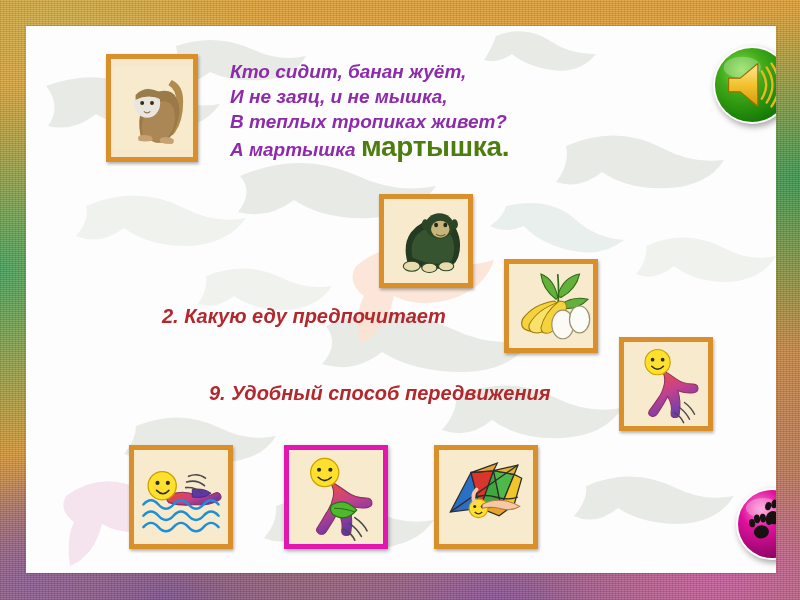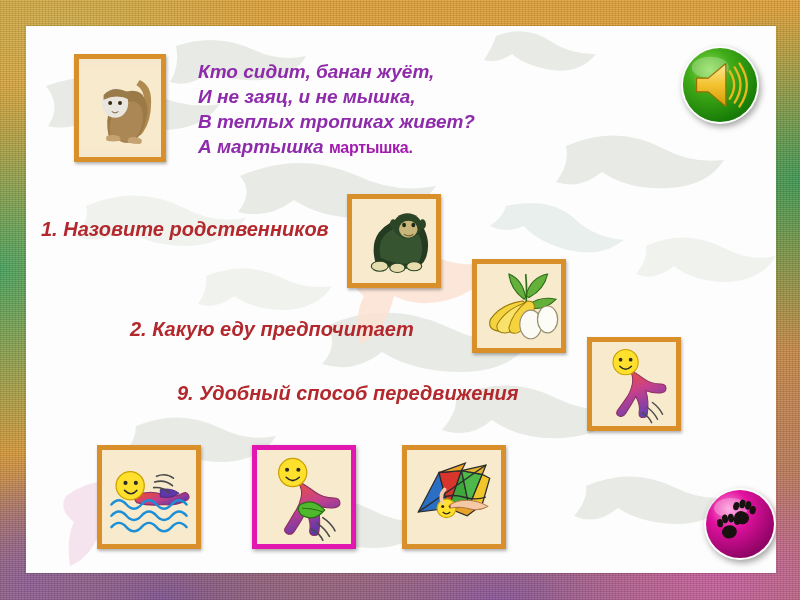--- a/index.html
+++ b/index.html
@@ -35,21 +35,21 @@
   #slide {
     position:absolute; left:26px; top:26px; width:750px; height:547px;
     background:#fdfdfd;
     overflow:hidden;
     box-shadow:0 0 2px rgba(0,0,0,.18);
   }
   
   #wm { position:absolute; inset:0; pointer-events:none; }
   #wm svg { width:100%; height:100%; display:block; }
 
-  .content { position:absolute; inset:0; }
+  .content { position:absolute; inset:0;margin-left:32px; }
 
   
   .card {
     position:absolute;
     background:#f6e7cd;
     border:5px solid #d98f2a;
     box-shadow:1px 2px 3px rgba(0,0,0,.30);
     overflow:hidden;
   }
   .card.selected { border-color:#e217b0; box-shadow:1px 2px 4px rgba(0,0,0,.35); }
@@ -66,33 +66,33 @@
   
   #riddle {
     position:absolute; left:172px; top:33px; width:340px;
     font-style:italic; font-weight:bold;
     font-size:19px; line-height:25px;
     color:#8e2bab;
     white-space:nowrap;
   }
   #riddle .answer {
     font-style:normal; font-weight:bold;
-    font-size:16px; color:#a21caf;
+    font-size:28px; color:#4d7c0f;
     letter-spacing:-.3px;
   }
 
   
   .question {
     position:absolute;
     font-style:italic; font-weight:bold;
     font-size:20px; color:#b3282d;
     white-space:nowrap;
   }
   #q1 { left:15px;  top:192px; }
-  #q2 { left:104px; top:292px; }
+  #q2 { left:104px; top:279px; }
   #q3 { left:151px; top:356px; }
 
   
   .orb {
     position:absolute; border-radius:50%;
     box-shadow:2px 3px 6px rgba(0,0,0,.35);
   }
   .orb svg { width:100%; height:100%; display:block; border-radius:50%; }
   #btn-sound { left:655px; top:20px;  width:78px; height:78px; }
   #btn-paw   { left:678px; top:462px; width:72px; height:72px; }
@@ -180,21 +180,20 @@
         <ellipse cx="30" cy="22" rx="19" ry="11" fill="#ffffff" opacity=".25"></ellipse>
         <g>
           <path d="M46 18 L28 33 L16 33 L16 47 L28 47 L46 62 Z" fill="url(#gGold)" stroke="#9a6e04" stroke-width="1.2" stroke-linejoin="round"></path>
           <path d="M50 26 q9 14 0 28" stroke="#e8b820" stroke-width="2.4" fill="none" stroke-linecap="round"></path>
           <path d="M55 22 q12 18 0 36" stroke="#e8b820" stroke-width="2.4" fill="none" stroke-linecap="round"></path>
           <path d="M60 18 q15 22 0 44" stroke="#e8b820" stroke-width="2.4" fill="none" stroke-linecap="round"></path>
         </g>
       </svg>
     </div>
 
-    <div class="question" id="q1">1. Назовите родственников</div>
 
     <div class="card" id="card-gorilla">
       <svg viewBox="0 0 100 100" xmlns="http://www.w3.org/2000/svg">
         <rect width="100" height="100" fill="#f7eacd"></rect>
         <path d="M28 76 q-6 -22 4 -36 q10 -14 28 -16 q18 -2 26 12 q8 16 2 34 q-4 10 -14 12 q-26 4 -46 -6z" fill="#243a21"></path>
         <path d="M34 70 q-4 -18 6 -28 q10 -10 24 -8 q14 2 18 14 q4 14 -2 26 q-20 8 -46 -4z" fill="#35542f"></path>
         <ellipse cx="66" cy="32" rx="17" ry="15" fill="#2b4526"></ellipse>
         <ellipse cx="67" cy="36" rx="11" ry="10" fill="#c8b57a"></ellipse>
         <ellipse cx="62" cy="31" rx="2.3" ry="2.6" fill="#1b2a18"></ellipse>
         <ellipse cx="73" cy="31" rx="2.3" ry="2.6" fill="#1b2a18"></ellipse>

